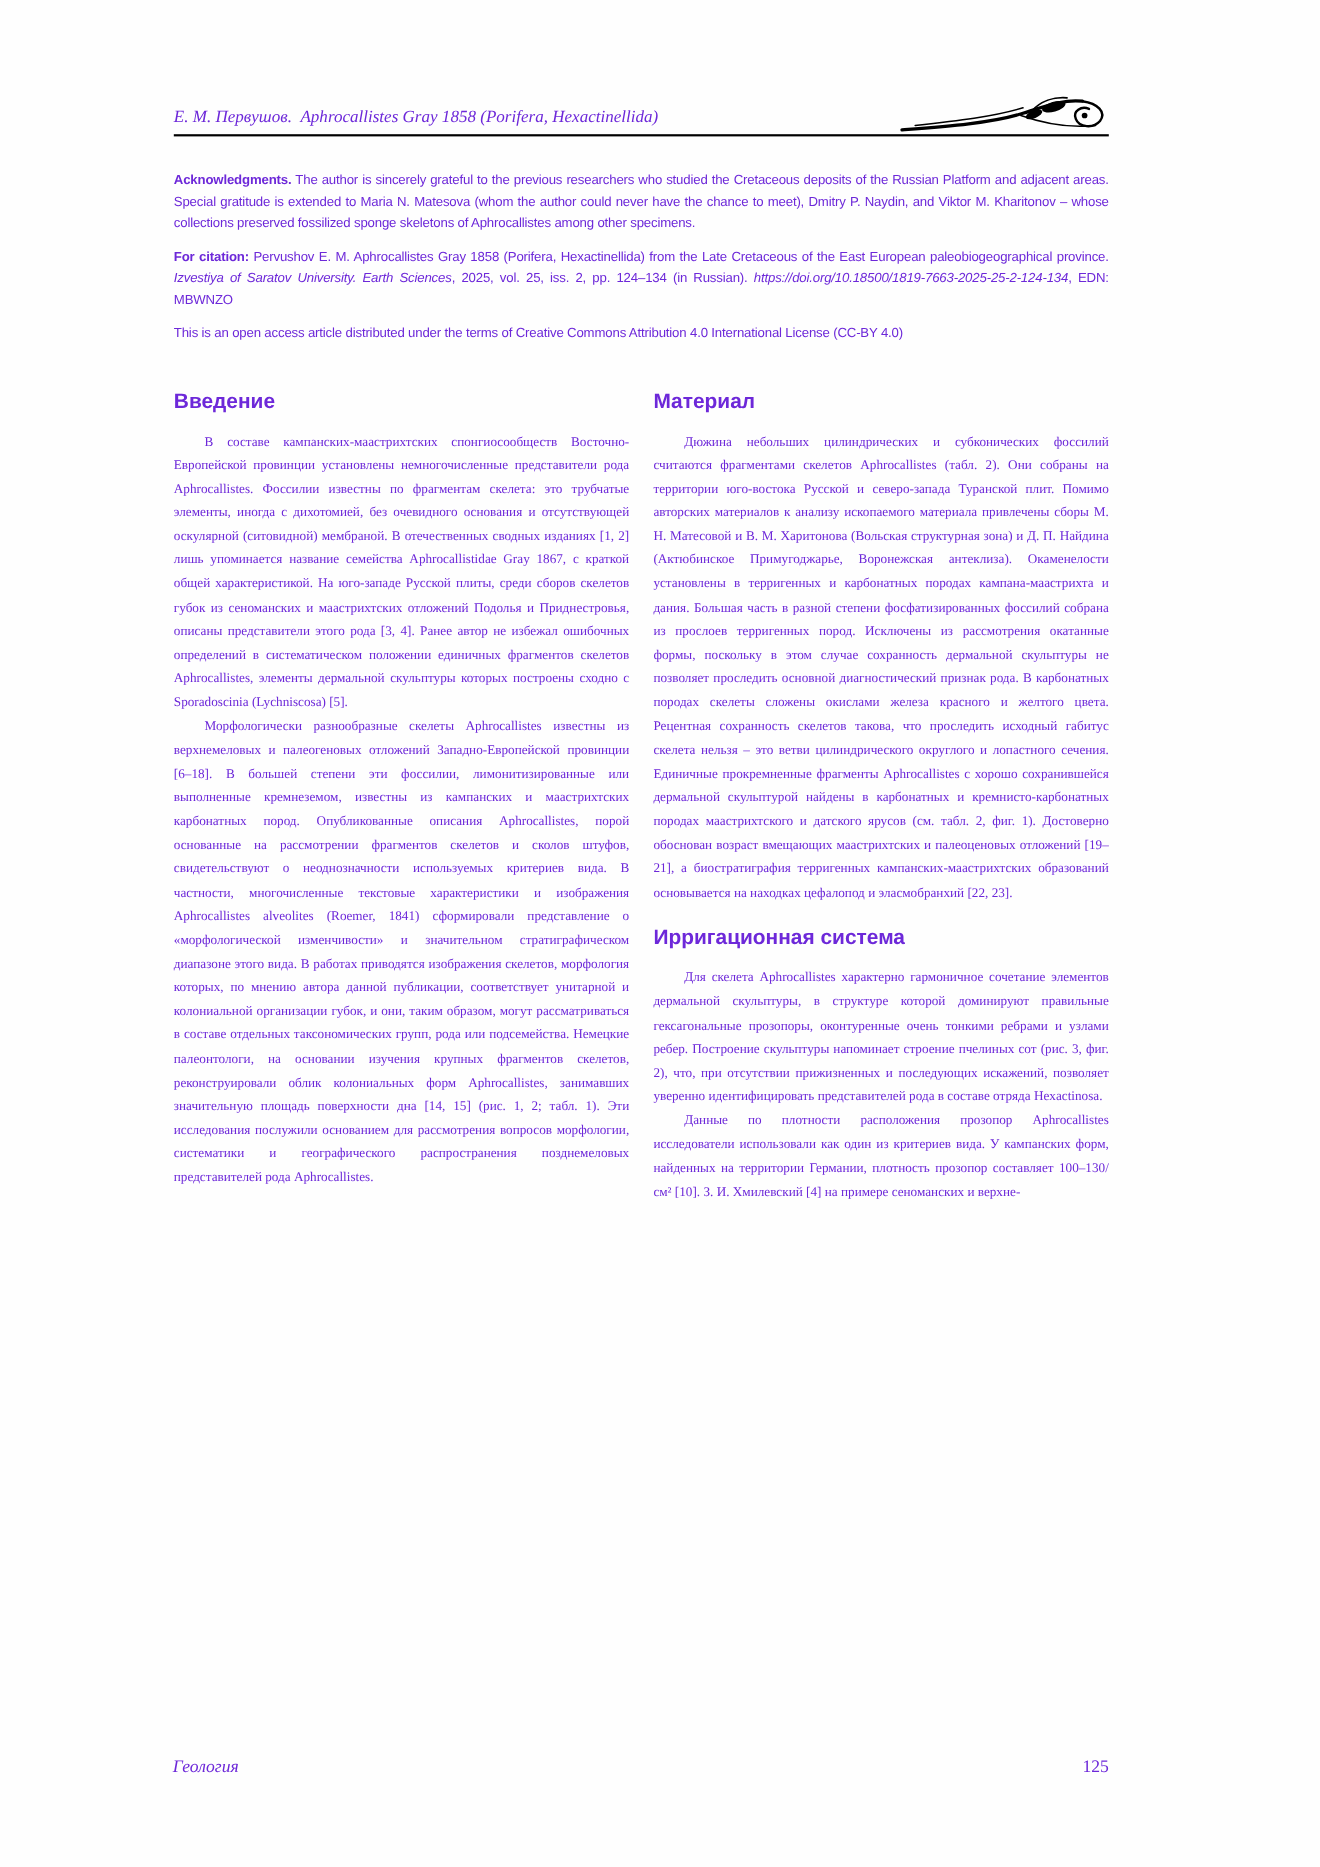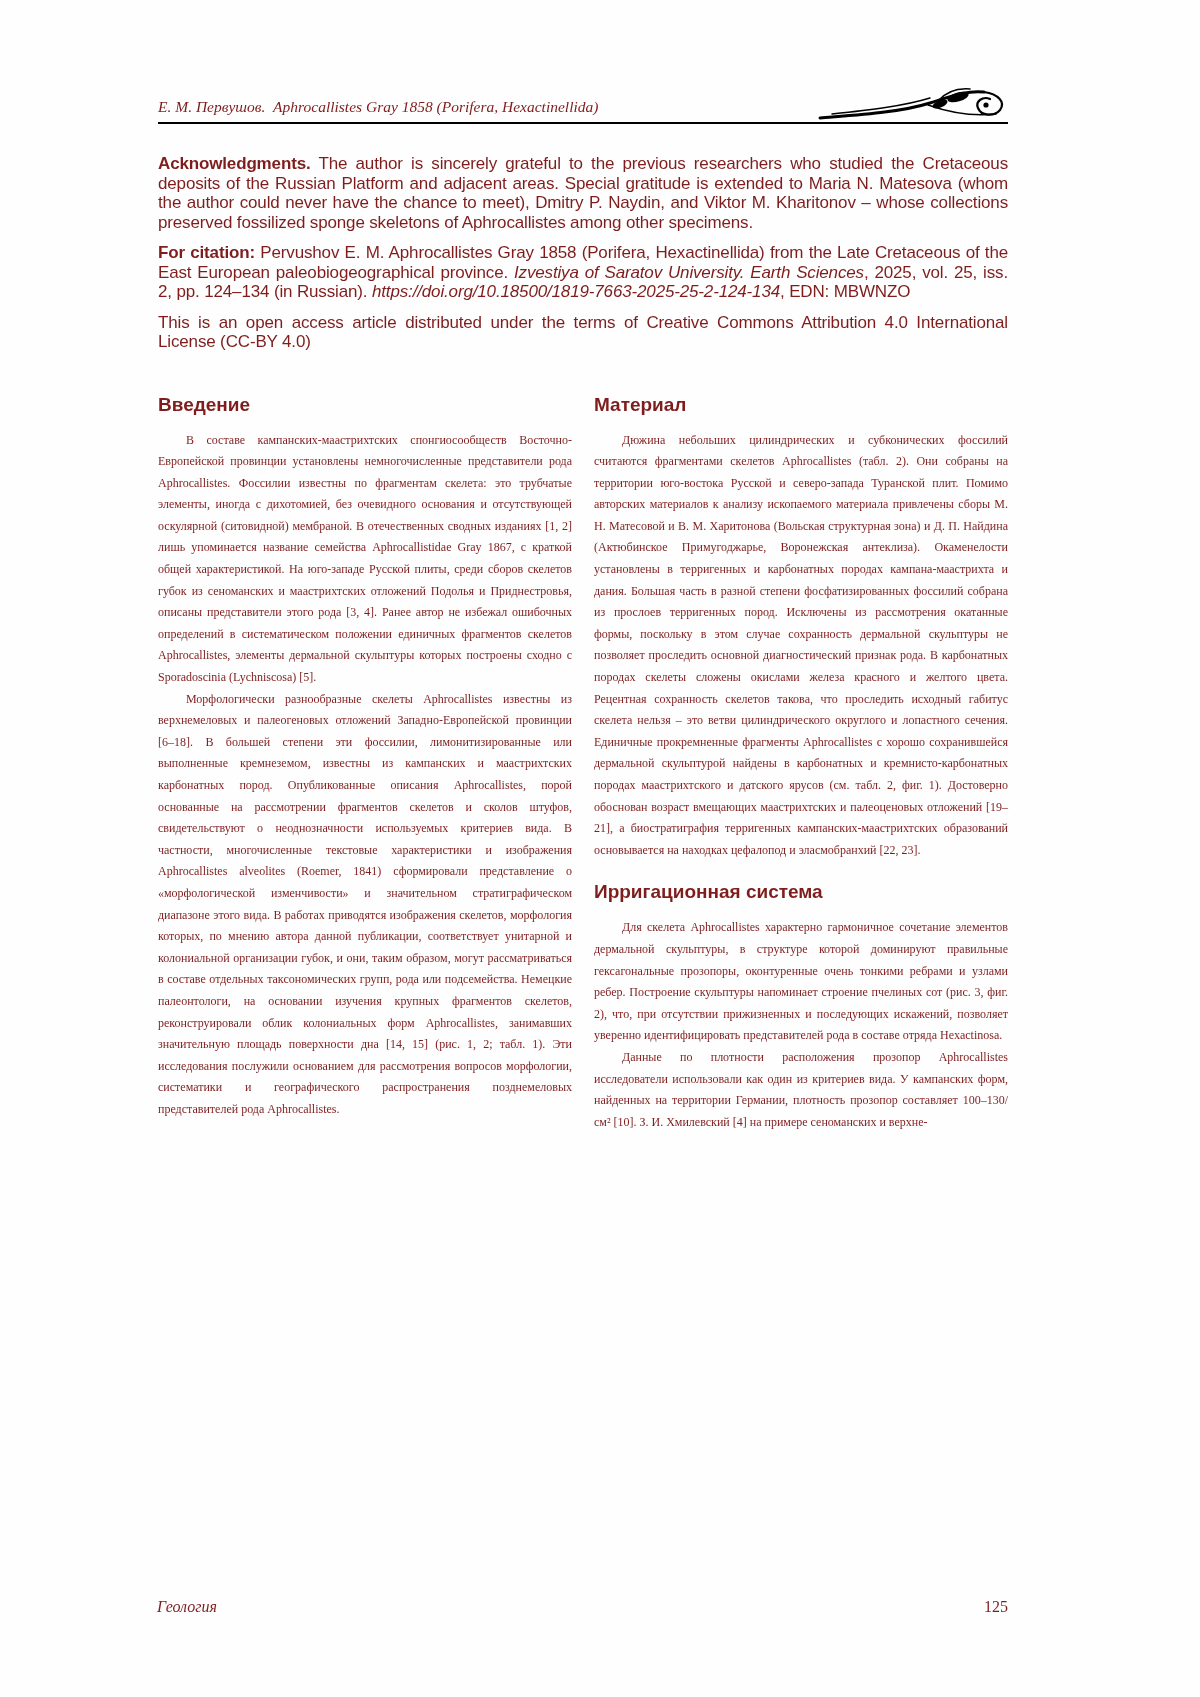--- a/index.html
+++ b/index.html
@@ -2,21 +2,21 @@
 <html lang="ru"><head>
 <meta charset="utf-8">
 <title>Е. М. Первушов. Aphrocallistes Gray 1858</title>
 <style>
   * { margin:0; padding:0; box-sizing:border-box; }
   html, body { background:#ffffff; }
   .page {
     position:relative;
     width:1200px; height:1697px;
     background:#fefefe;
-    color:#7f1d1d;
+    color:#6d28d9;
     overflow:hidden;
     font-family:"Liberation Serif", serif;
   }
   .content {
     position:absolute;
     left:158px; right:192px; top:0;
   }
   
   .runhead { margin-top:84px; }
   .runhead-row {
@@ -28,21 +28,21 @@
     font-size:15.5px;
     padding-bottom:4px;
     white-space:nowrap;
   }
   .ornament { flex:0 0 auto; margin-bottom:-2px; }
   .rule { border-top:2px solid #000; margin-top:2px; }
   
   .frontmatter { margin-top:30px; }
   .fm-para {
     font-family:"Liberation Sans", sans-serif;
-    font-size:17px;
+    font-size:12px;
     line-height:19.5px;
     letter-spacing:-0.15px;
     text-align:justify;
   }
   .fm-para + .fm-para { margin-top:11px; }
   .fm-para b { font-weight:700; }
   .fm-para i { font-style:italic; }
   .doi { color:inherit; text-decoration:none; cursor:pointer;font-style:italic; }
   
   .columns {

